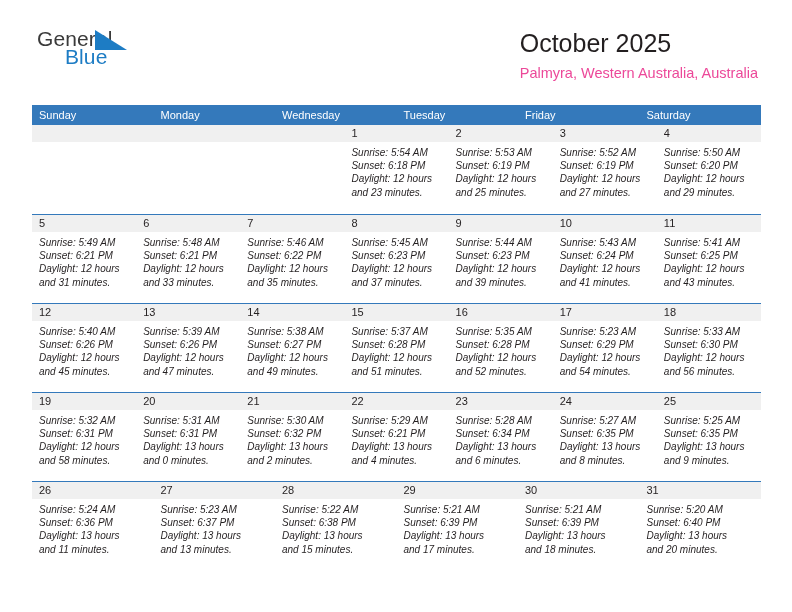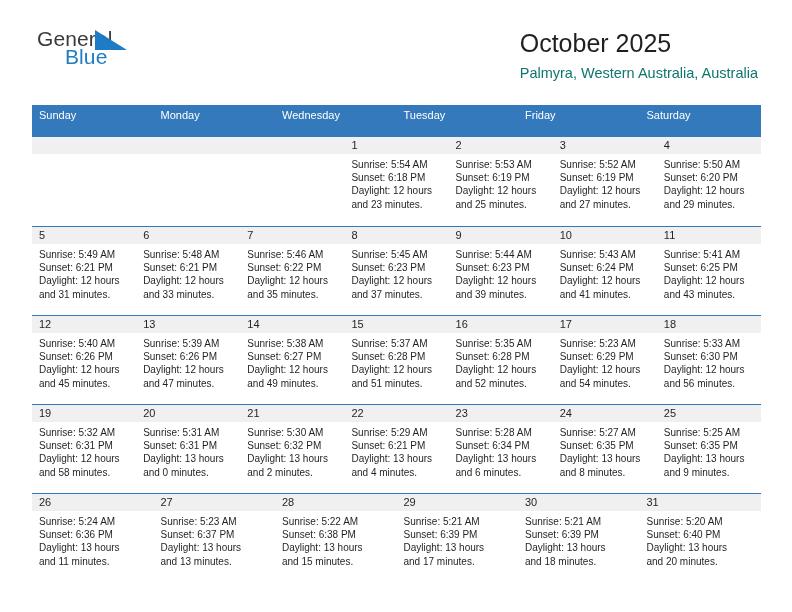--- a/index.html
+++ b/index.html
@@ -73,39 +73,39 @@
   .cal-title {
     font-size: 25px;
     font-weight: normal;
     color: #231f20;
     line-height: 1.12;
     white-space: nowrap;
   }
   .cal-subtitle {
     font-size: 14.5px;
     font-weight: normal;
-    color: #0f766e;
+    color: #ec4899;
     line-height: 1.2;
     margin-top: 8px;
     white-space: nowrap;
   }
 
   
   .calendar {
     position: absolute;
     left: 32px;
     top: 105px;
     width: 729px;
     box-sizing: border-box;
   }
 
   .dow-row {
     display: flex;
     background: #3479bb;
-    height: 32px;
+    height: 20px;
   }
   .dow-cell {
     flex: 1 1 0;
     color: #ffffff;
     font-size: 11px;
     line-height: 20px;
     padding-left: 7px;
     box-sizing: border-box;
     white-space: nowrap;
     overflow: hidden;
@@ -138,20 +138,21 @@
     font-size: 11px;
     color: #231f20;
     line-height: 17px;
     padding-left: 7px;
     display: block;
   }
 
   .day-body {
     padding: 4px 5px 0 7px;
     box-sizing: border-box;
+    font-style: italic;
   }
   .day-line {
     font-size: 10px;
     line-height: 13.2px;
     color: #231f20;
     white-space: nowrap;
   }
 </style>
 </head>
 <body>

